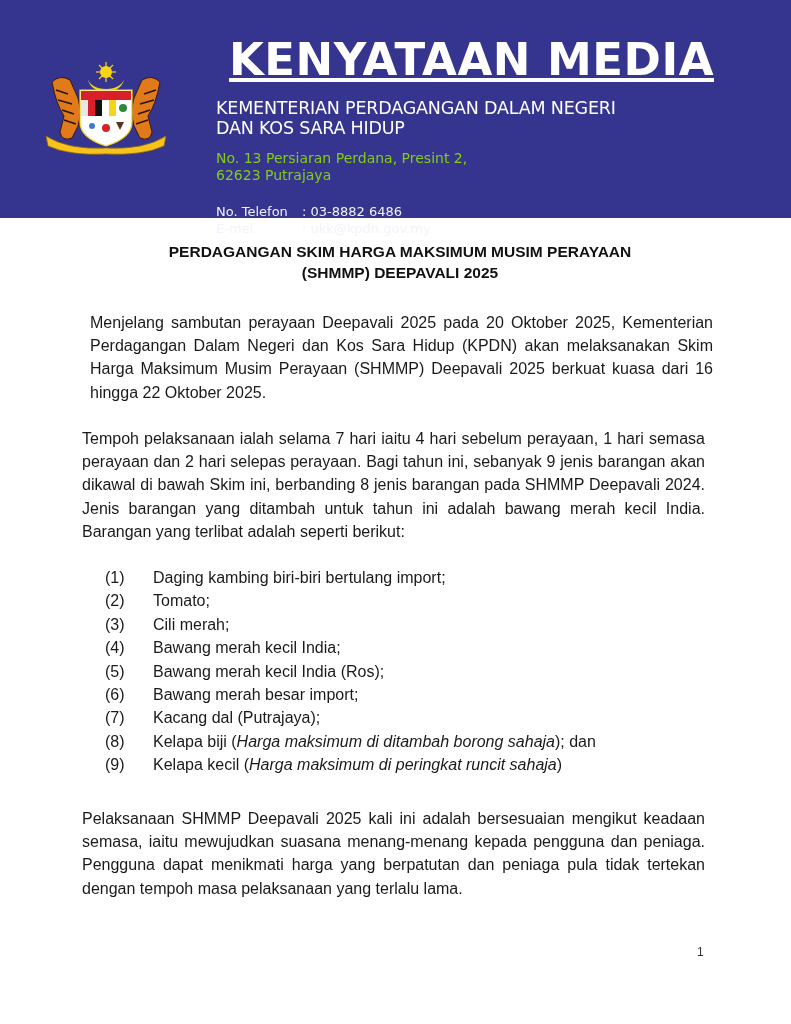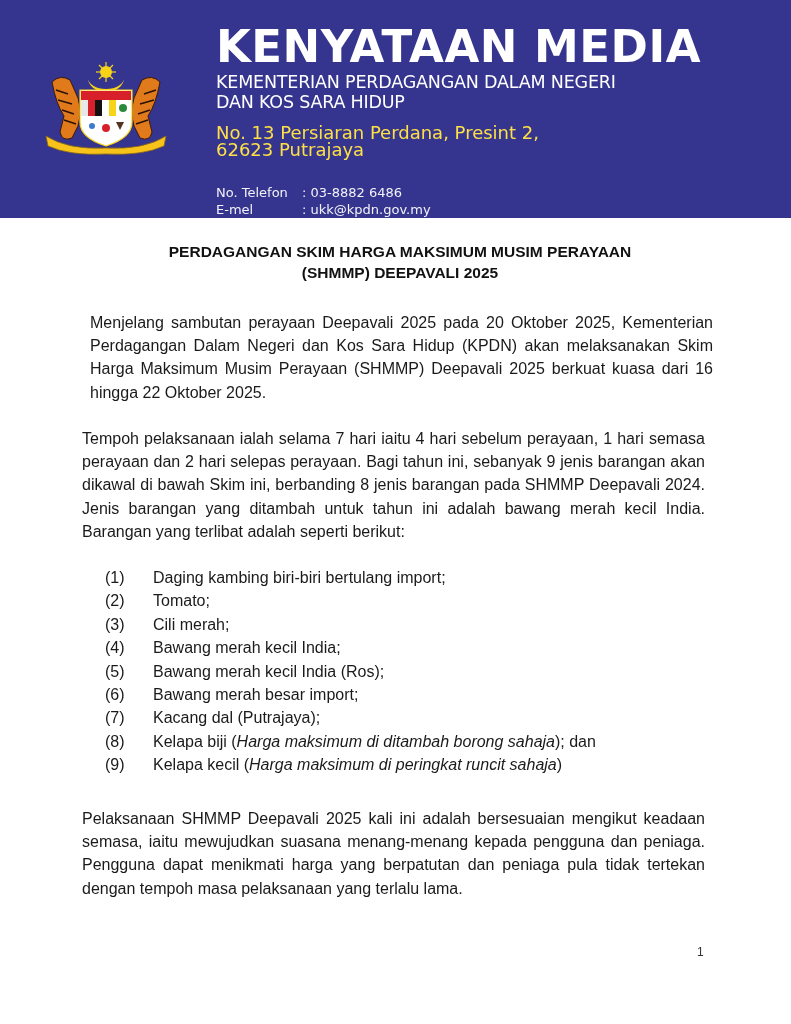--- a/index.html
+++ b/index.html
@@ -8,33 +8,33 @@
     font-family: "Liberation Sans", sans-serif; color: #1a1a1a; position: relative;
   }
   .banner {
     position: absolute; left: 0; top: 0; width: 791px; height: 218px;
     background: #35348f; color: #ffffff;
   }
   .crest { position: absolute; left: 38px; top: 60px; width: 136px; height: 96px; }
   .banner-text { position: absolute; left: 216px; top: 22px; }
   .headline {
     font-family: "DejaVu Sans", sans-serif; font-weight: bold;
-    font-size: 45px; letter-spacing: 0.5px; line-height: 50px; margin: 0;
+    font-size: 45px; letter-spacing: 0.5px; line-height: 50px; margin: 13px; text-decoration: underline;
   }
   .ministry {
     font-family: "DejaVu Sans", sans-serif; font-size: 17.5px; line-height: 20px;
     letter-spacing: -0.2px;
   }
   .address {
-    font-family: "DejaVu Sans", sans-serif; font-size: 18px; line-height: 17px;
-    margin-top: 12px; color: #fde047;
+    font-family: "DejaVu Sans", sans-serif; font-size: 14px; line-height: 17px;
+    margin-top: 12px; color: #84cc16;
   }
   .contact {
     font-family: "DejaVu Sans", sans-serif; font-size: 13px; line-height: 17px;
-    margin-top: 26px; color: #f2f2f8;
+    margin-top: 19px; color: #f2f2f8;
   }
   .contact-row { display: flex; }
   .contact-label { width: 86px; }
   .doc-title {
     position: absolute; top: 241px; left: 80px; width: 640px; text-align: center;
     font-weight: bold; font-size: 15.5px; line-height: 21px; color: #111;
   }
   .para {
     position: absolute; left: 82px; width: 623px;
     font-size: 16px; line-height: 23.2px; text-align: justify; color: #1a1a1a;

